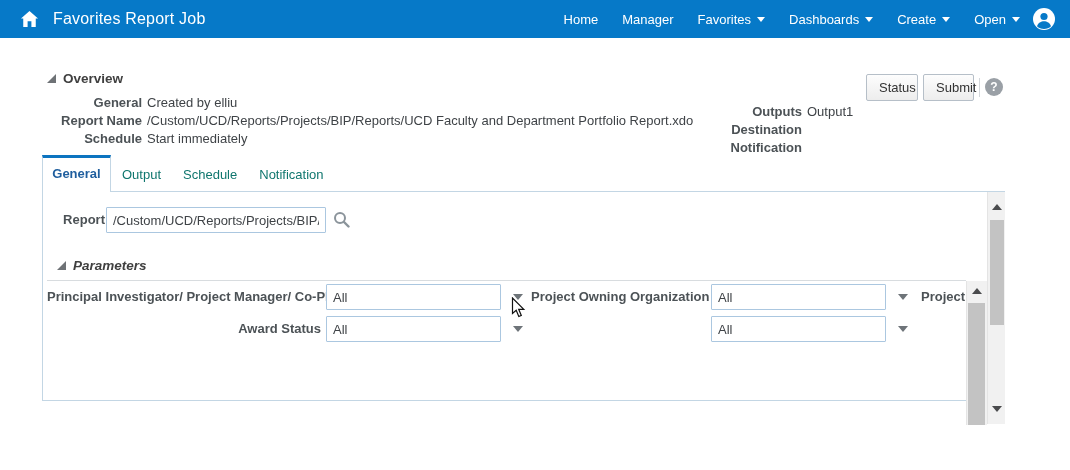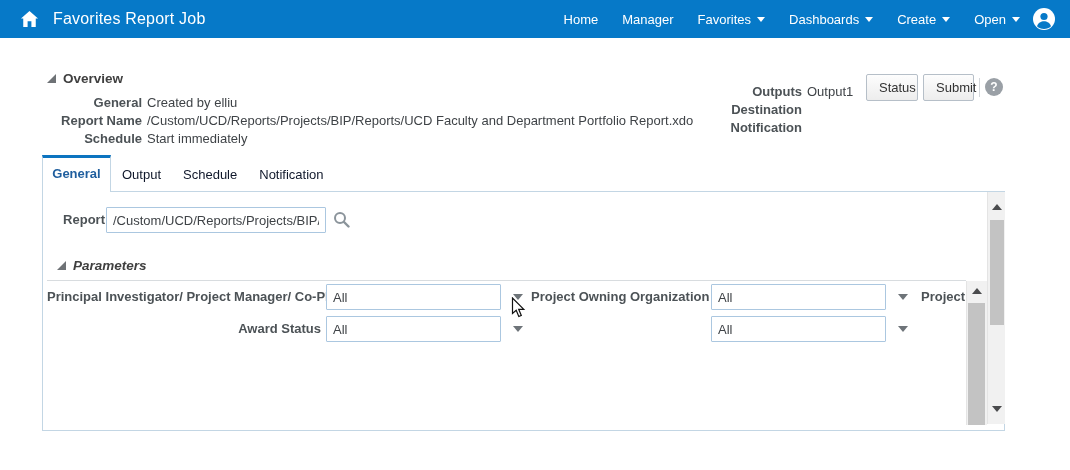--- a/index.html
+++ b/index.html
@@ -18,43 +18,43 @@
              border-top:5px solid #fff; display:inline-block; }
   .avatar { position:absolute; right:14px; top:7px; width:24px; height:24px; }
 
   
   .sec-head { display:flex; align-items:center; gap:7px; }
   .sec-title { color:#404040; font-weight:bold; font-size:13.5px; }
   .disc-tri { width:0; height:0; border-left:9px solid transparent; border-bottom:9px solid #6e7276; display:inline-block; }
   .ov-head { position:absolute; left:47px; top:71px; cursor:pointer; }
   .fgrid { position:absolute; display:grid; grid-template-columns:auto auto; column-gap:5px; row-gap:3px; }
   .fgrid-left  { left:42px;  top:95px;  grid-template-columns:100px auto; }
-  .fgrid-right { left:690px; top:84px;  grid-template-columns:112px auto; }
+  .fgrid-right { left:690px; top:104px;  grid-template-columns:112px auto; }
   .flabel { font-weight:bold; color:#4c5256; text-align:right; white-space:nowrap; }
   .fvalue { color:#3f4347; white-space:nowrap; }
 
   .btn { position:absolute; top:74px; height:27px; padding:0 12px; font-size:13px; color:#333;
          background:linear-gradient(#fdfdfd,#ededed); border:1px solid #b6bfc8; border-radius:2px;
          font-family:"Liberation Sans", sans-serif; cursor:pointer; }
   .btn-return { left:866px; width:52px; }
   .btn-submit { left:923px; width:51px; }
   .btn-sep { position:absolute; left:979px; top:78px; width:1px; height:19px; background:#d3d7db; }
   .help-circle { position:absolute; left:985px; top:78px; width:18px; height:18px; border-radius:50%;
                  background:#9aa0a6; color:#fff; font-weight:bold; font-size:12px; text-align:center;
                  line-height:18px; cursor:pointer; }
 
   
   .tab-active { position:absolute; left:42px; top:155px; width:69px; height:37px; background:#fff;
                 border:1px solid #c3d6e4; border-bottom:none; border-top:3px solid #0c74c0;
                 color:#1f5e9e; font-weight:bold; text-align:center; line-height:32px; z-index:3; cursor:pointer; }
   .tab-row { position:absolute; left:122px; top:160px; display:flex; gap:22px; z-index:2; }
-  .tab-link { color:#0f172a; line-height:30px; cursor:pointer; }
-
-  
-  .content-box { position:absolute; left:42px; top:191px; width:963px; height:240px;
+  .tab-link { color:#0f766e; line-height:30px; cursor:pointer; }
+
+  
+  .content-box { position:absolute; left:42px; top:191px; width:963px; height:210px;
                  border:1px solid #c3d6e4; background:#fff; z-index:1; }
   .report-label { position:absolute; left:10px; top:20px; width:52px; text-align:right;
                   font-weight:bold; color:#4c5256; }
   .fld { position:absolute; height:26px; border:1px solid #abc7e0; border-radius:1px; padding:0 6px;
          font-size:13px; color:#3f4347; font-family:"Liberation Sans", sans-serif; background:#fff; }
   .report-input { left:63px; top:15px; width:220px; }
   .search-icon { position:absolute; left:290px; top:19px; cursor:pointer; }
 
   .params-head { position:absolute; left:14px; top:66px; cursor:pointer;font-style:italic; }
   .params-divider { position:absolute; left:4px; top:88px; width:919px; height:1px; background:#d8dcdf; }

